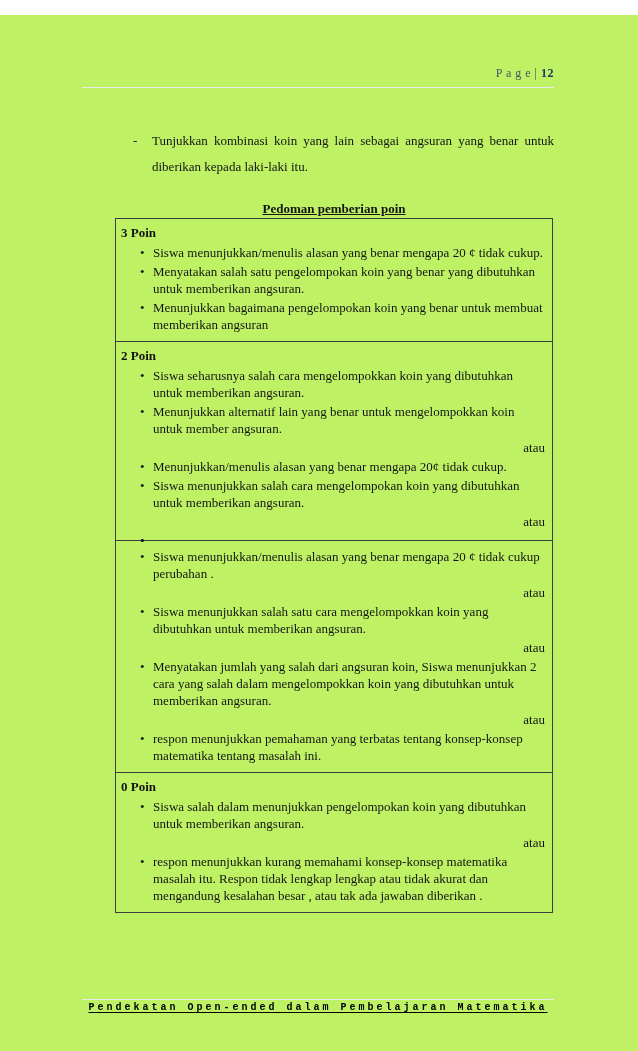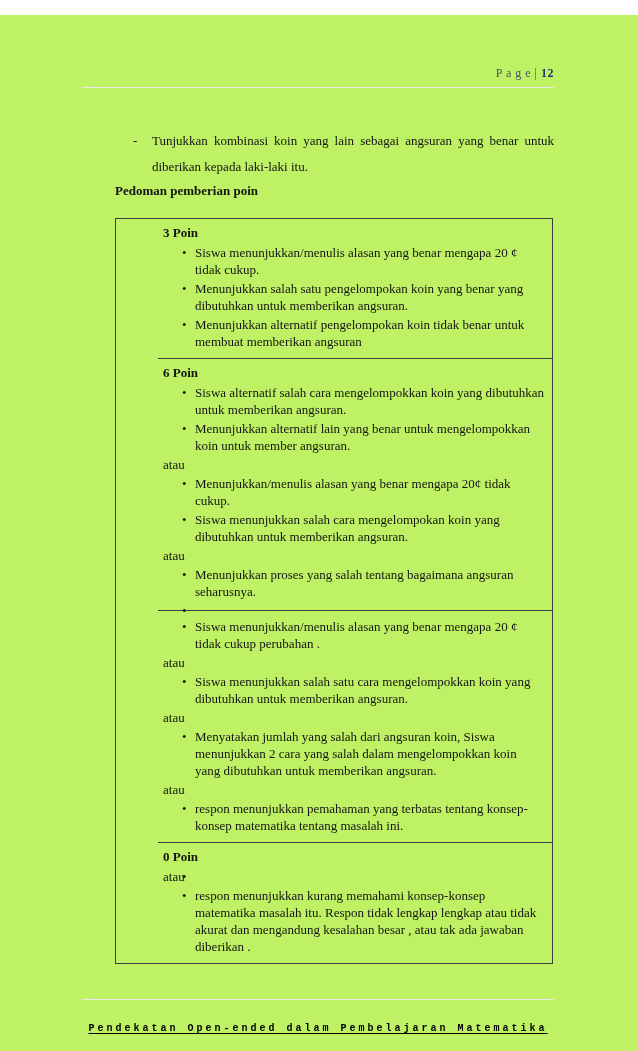--- a/index.html
+++ b/index.html
@@ -55,38 +55,39 @@
     flex: 0 0 19px;
   }
   .intro .intro-text {
     flex: 1 1 auto;
     text-align: justify;
   }
 
   
   .table-title {
     position: absolute;
-    top: 168px;
+    top: 186px;
     left: 115px;
     width: 438px;
-    font-size: 13px;
-    font-weight: bold;
+    text-align: center;
+    font-size: 13px;
+    font-weight: bold;
+    text-decoration: underline;
   }
 
   
   .rubric {
     position: absolute;
     top: 203px;
     left: 115px;
     width: 438px;
     border: 1px solid #3f3f3f;
     box-sizing: border-box;
     font-size: 13px;
     line-height: 17px;
-    padding-left: 42px;
   }
   .rubric-row {
     padding: 5px 7px 8px 5px;
   }
   .rubric-row + .rubric-row {
     border-top: 1px solid #3f3f3f;
   }
   .score {
     font-weight: bold;
     margin-bottom: 3px;
@@ -99,33 +100,34 @@
     padding-left: 32px;
   }
   .item.bullet .b {
     position: absolute;
     left: 19px;
     top: 0;
     font-size: 13px;
   }
   .item.atau {
     padding-left: 0;
+    text-align: right;
   }
 
   
   .footer-rule {
     position: absolute;
     top: 984px;
     left: 82px;
     right: 84px;
     border-top: 1px solid #e9e9e9;
   }
   .page-footer {
     position: absolute;
-    top: 1008px;
+    top: 987px;
     left: 82px;
     right: 84px;
     text-align: center;
     font-family: "Liberation Mono", "DejaVu Sans Mono", monospace;
     font-weight: bold;
     font-size: 10px;
     letter-spacing: 3px;
     text-decoration: underline;
     text-underline-offset: 2px;
     color: #000000;
@@ -153,33 +155,33 @@
   <div class="rubric">
 
     <div class="rubric-row">
       <div class="score">3 Poin</div>
       <div class="item bullet">
         <span class="b">•</span>
         <span class="t">Siswa menunjukkan/menulis alasan yang benar mengapa 20 ¢ tidak cukup.</span>
       </div>
       <div class="item bullet">
         <span class="b">•</span>
-        <span class="t">Menunjukkan salah satu pengelompokan koin yang benar yang dibutuhkan untuk memberikan angsuran.</span>
-      </div>
-      <div class="item bullet">
-        <span class="b">•</span>
-        <span class="t">Menunjukkan alternatif pengelompokan koin tidak benar untuk membuat memberikan angsuran</span>
-      </div>
-    </div>
-
-    <div class="rubric-row">
-      <div class="score">6 Poin</div>
-      <div class="item bullet">
-        <span class="b">•</span>
-        <span class="t">Siswa alternatif salah cara mengelompokkan koin yang dibutuhkan untuk memberikan angsuran.</span>
+        <span class="t">Menyatakan salah satu pengelompokan koin yang benar yang dibutuhkan untuk memberikan angsuran.</span>
+      </div>
+      <div class="item bullet">
+        <span class="b">•</span>
+        <span class="t">Menunjukkan bagaimana pengelompokan koin yang benar untuk membuat memberikan angsuran</span>
+      </div>
+    </div>
+
+    <div class="rubric-row">
+      <div class="score">2 Poin</div>
+      <div class="item bullet">
+        <span class="b">•</span>
+        <span class="t">Siswa seharusnya salah cara mengelompokkan koin yang dibutuhkan untuk memberikan angsuran.</span>
       </div>
       <div class="item bullet">
         <span class="b">•</span>
         <span class="t">Menunjukkan alternatif lain yang benar untuk mengelompokkan koin untuk member angsuran.</span>
       </div>
       <div class="item atau">
         <span class="t">atau</span>
       </div>
       <div class="item bullet">
         <span class="b">•</span>
@@ -187,21 +189,20 @@
       </div>
       <div class="item bullet">
         <span class="b">•</span>
         <span class="t">Siswa menunjukkan salah cara mengelompokan koin yang dibutuhkan untuk memberikan angsuran.</span>
       </div>
       <div class="item atau">
         <span class="t">atau</span>
       </div>
       <div class="item bullet">
         <span class="b">•</span>
-        <span class="t">Menunjukkan proses yang salah tentang bagaimana angsuran seharusnya.</span>
       </div>
       <div class="item bullet">
         <span class="b">•</span>
       </div>
     </div>
 
     <div class="rubric-row">
       <div class="item bullet">
         <span class="b">•</span>
         <span class="t">Siswa menunjukkan/menulis alasan yang benar mengapa 20 ¢ tidak cukup perubahan .</span>
@@ -226,20 +227,21 @@
       <div class="item bullet">
         <span class="b">•</span>
         <span class="t">respon menunjukkan pemahaman yang terbatas tentang konsep-konsep matematika tentang masalah ini.</span>
       </div>
     </div>
 
     <div class="rubric-row">
       <div class="score">0 Poin</div>
       <div class="item bullet">
         <span class="b">•</span>
+        <span class="t">Siswa salah dalam menunjukkan pengelompokan koin yang dibutuhkan untuk memberikan angsuran.</span>
       </div>
       <div class="item atau">
         <span class="t">atau</span>
       </div>
       <div class="item bullet">
         <span class="b">•</span>
         <span class="t">respon menunjukkan kurang memahami konsep-konsep matematika masalah itu. Respon tidak lengkap lengkap atau tidak akurat dan mengandung kesalahan besar , atau tak ada jawaban diberikan .</span>
       </div>
     </div>
 

